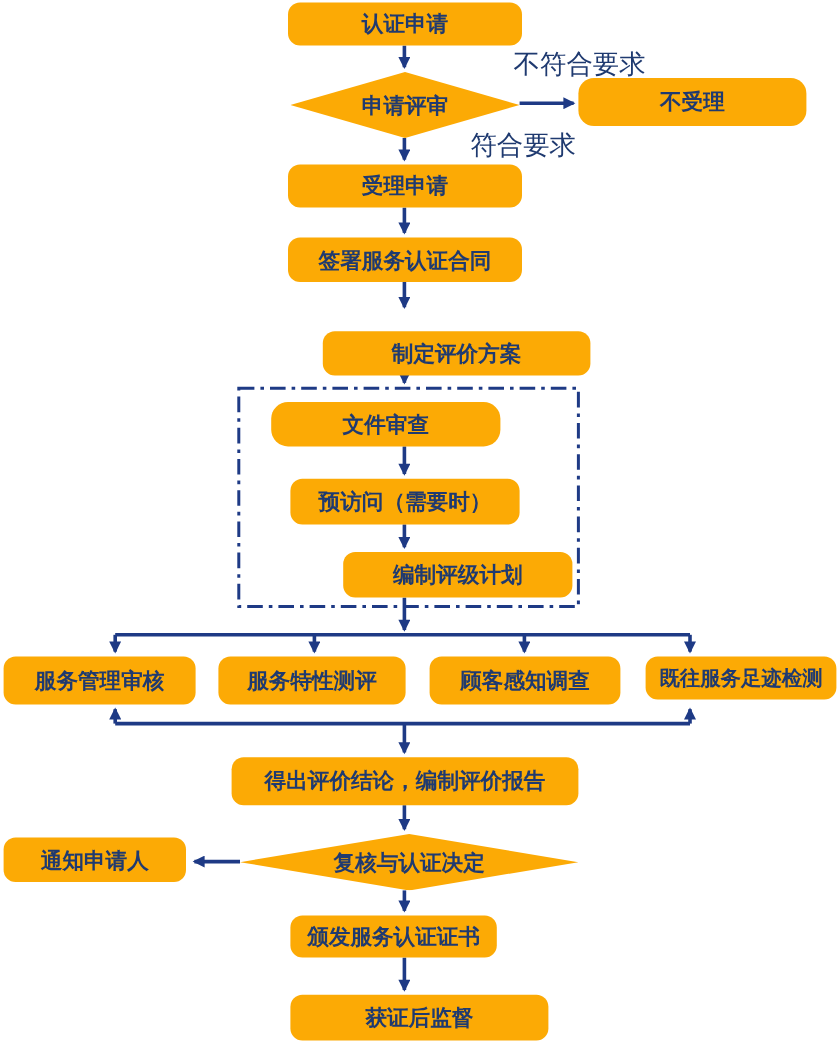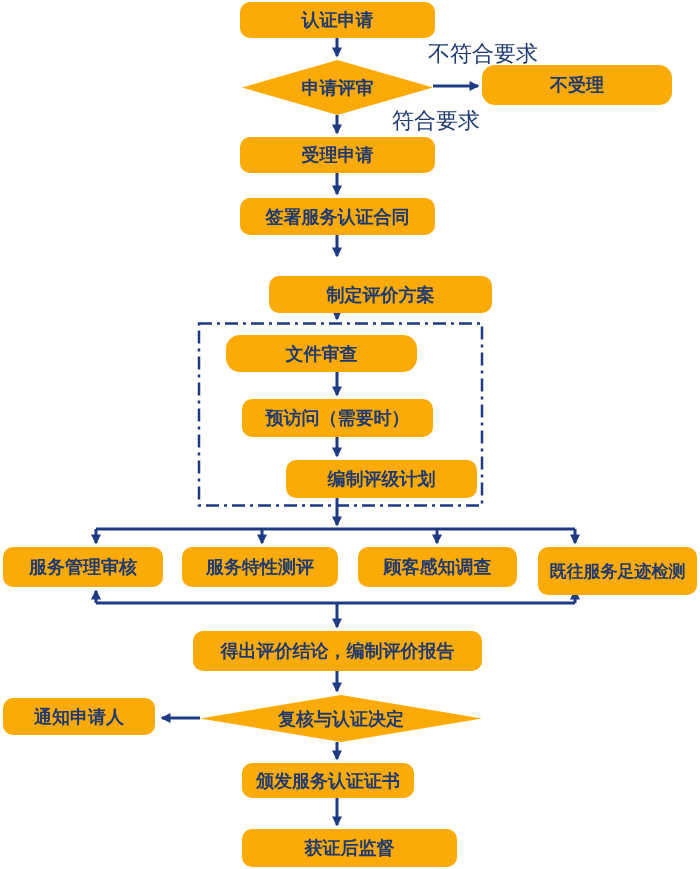--- a/index.html
+++ b/index.html
@@ -29,21 +29,21 @@
   #n-reject     {left:482px;top:65px; width:190px;height:40px;border-radius:13px;}
   #n-accept     {left:240px;top:137px;width:195px;height:36px;}
   #n-contract   {left:240px;top:198px;width:195px;height:37px;}
   #n-plan       {left:240px;top:276px;width:223px;height:37px;margin-left:29px;}
   #n-docreview  {left:226px;top:335px;width:191px;height:37px;border-radius:14px;}
   #n-previsit   {left:242px;top:399px;width:191px;height:38px;}
   #n-ratingplan {left:242px;top:460px;width:191px;height:38px;margin-left:44px;}
   #n-mgmt       {left:3px;  top:547px;width:160px;height:40px;border-radius:10px;}
   #n-char       {left:182px;top:547px;width:156px;height:40px;}
   #n-survey     {left:358px;top:547px;width:159px;height:40px;}
-  #n-footprint  {left:538px;top:547px;width:159px;height:48px;font-size:17px;}
+  #n-footprint  {left:538px;top:547px;width:159px;height:36px;font-size:17px;}
   #n-conclusion {left:193px;top:631px;width:289px;height:40px;}
   #n-decision   {left:200px;top:695px;width:282px;height:47px;}
   #n-notify     {left:3px;  top:698px;width:152px;height:37px;}
   #n-cert       {left:242px;top:763px;width:172px;height:35px;}
   #n-post       {left:242px;top:829px;width:215px;height:38px;}
   #l-notmeet    {left:428px;top:39px;}
   #l-meet       {left:392px;top:106px;}
 </style>
 </head>
 <body>

